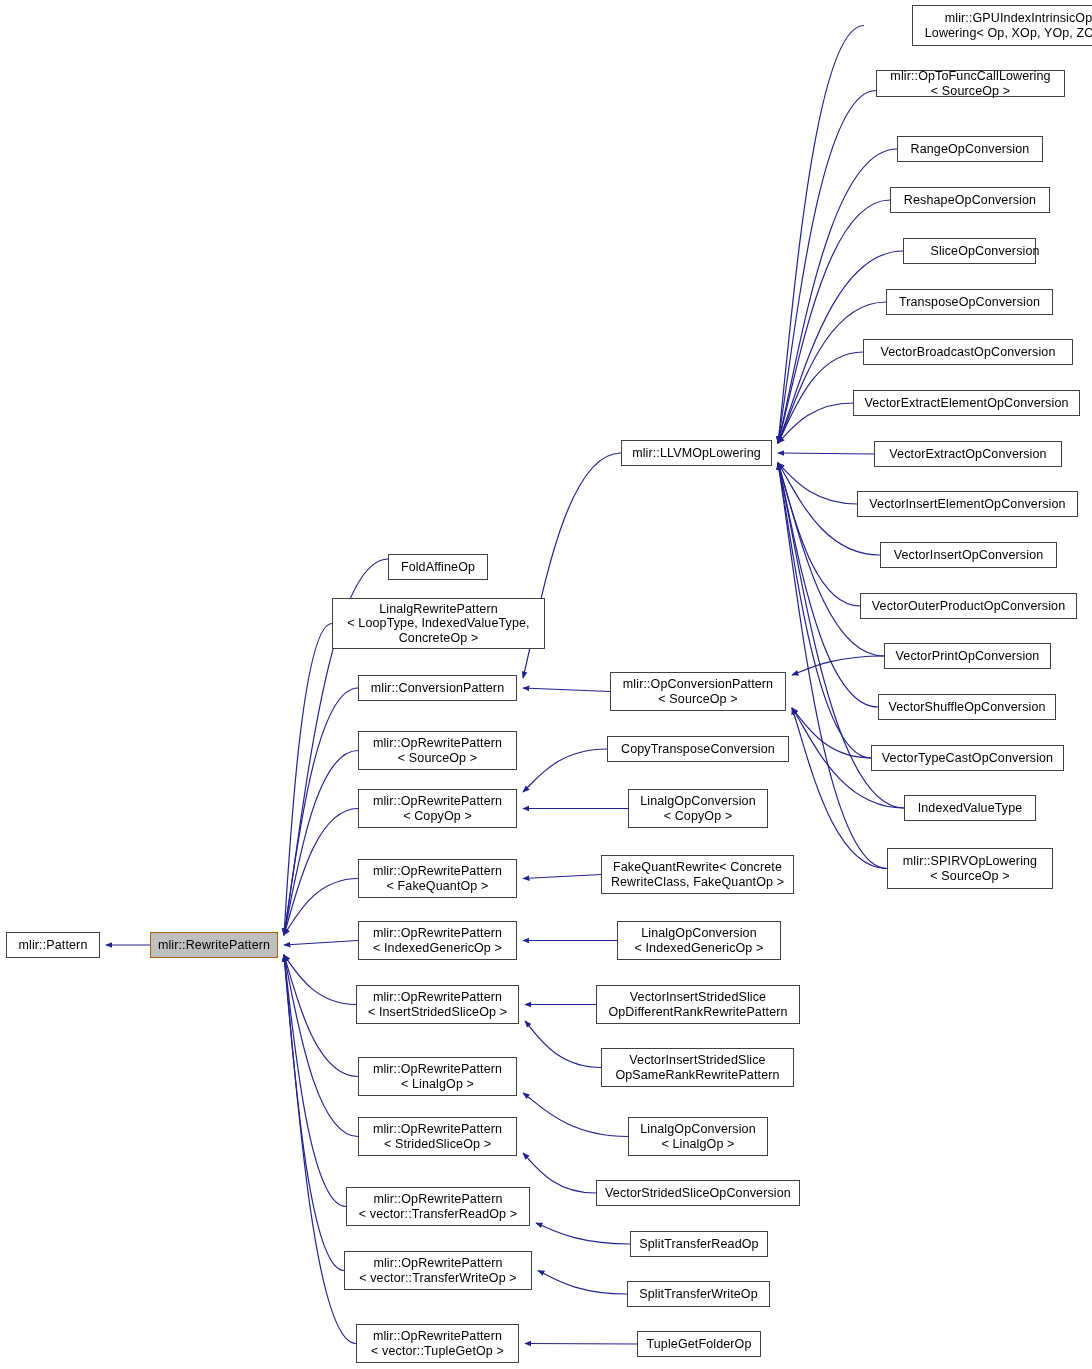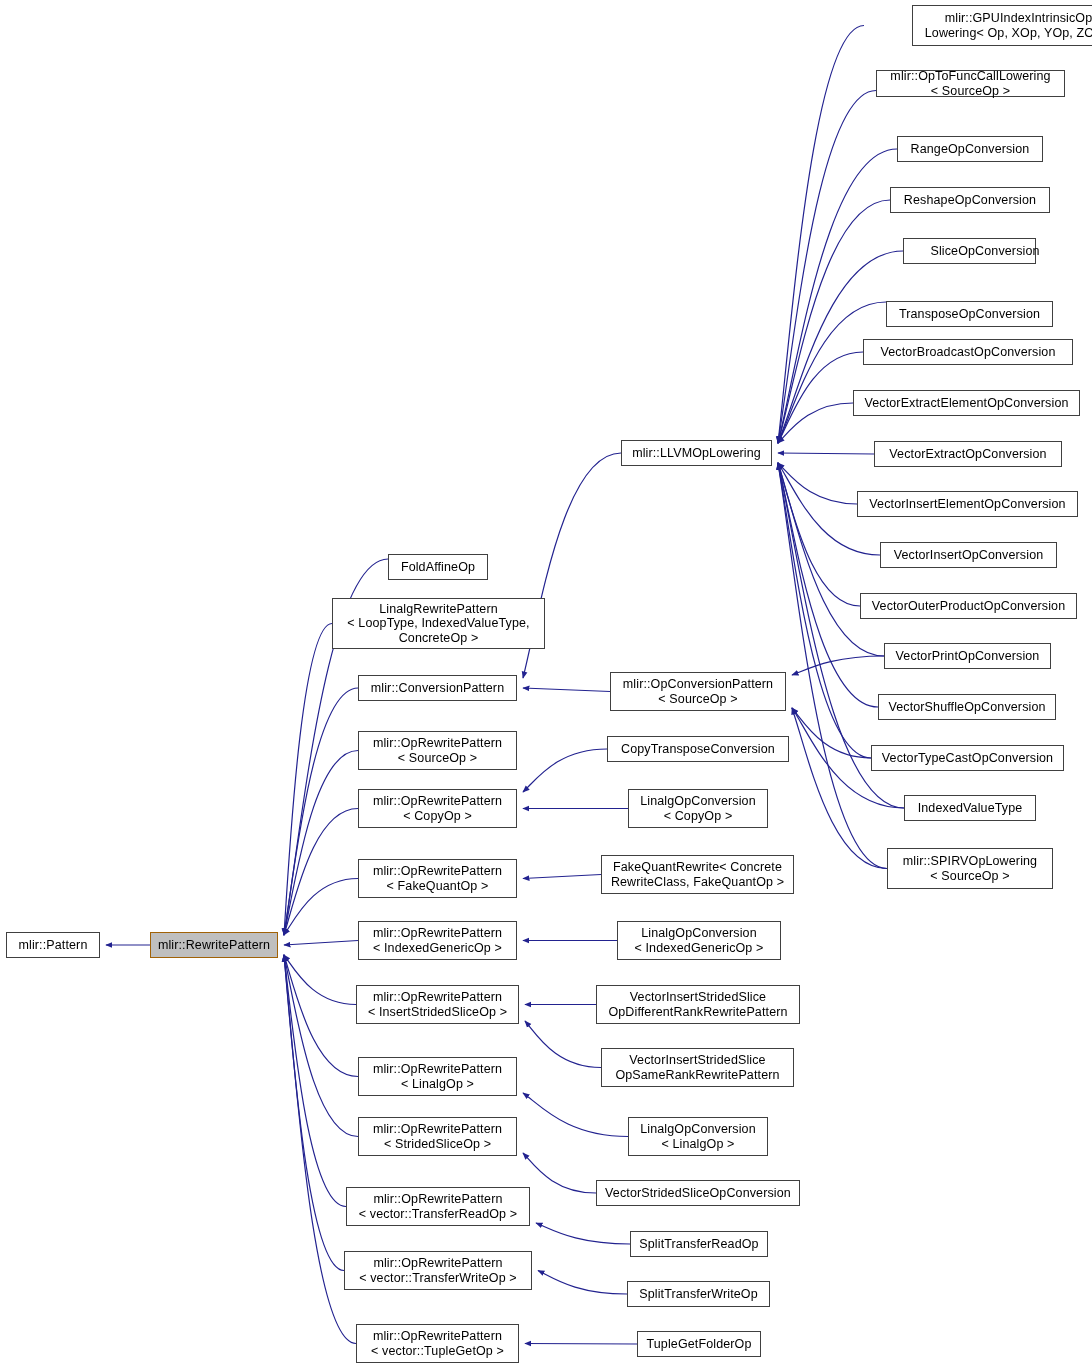--- a/index.html
+++ b/index.html
@@ -150,21 +150,21 @@
     <div class="node" style="left: 630px; top: 1231px; width: 138px; height: 26px;">SplitTransferReadOp</div>
     <div class="node" style="left: 627px; top: 1281px; width: 143px; height: 26px;">SplitTransferWriteOp</div>
     <div class="node" style="left: 637px; top: 1331px; width: 124px; height: 26px;">TupleGetFolderOp</div>
     <div class="node" style="left: 864px; top: 5px; width: 213px; height: 41px; margin-left: 48px;">mlir::GPUIndexIntrinsicOp
 Lowering&lt; Op, XOp, YOp, ZOp &gt;</div>
     <div class="node" style="left: 876px; top: 70px; width: 189px; height: 27px;">mlir::OpToFuncCallLowering
 &lt; SourceOp &gt;</div>
     <div class="node" style="left: 897px; top: 136px; width: 146px; height: 26px;">RangeOpConversion</div>
     <div class="node" style="left: 890px; top: 187px; width: 160px; height: 26px;">ReshapeOpConversion</div>
     <div class="node" style="left: 903px; top: 238px; width: 133px; height: 26px; padding-left: 31px;">SliceOpConversion</div>
-    <div class="node" style="left: 886px; top: 289px; width: 167px; height: 26px; margin-top: 12px;">TransposeOpConversion</div>
+    <div class="node" style="left: 886px; top: 289px; width: 167px; height: 26px;">TransposeOpConversion</div>
     <div class="node" style="left: 863px; top: 339px; width: 210px; height: 26px;">VectorBroadcastOpConversion</div>
     <div class="node" style="left: 853px; top: 390px; width: 227px; height: 26px;">VectorExtractElementOpConversion</div>
     <div class="node" style="left: 874px; top: 441px; width: 188px; height: 26px;">VectorExtractOpConversion</div>
     <div class="node" style="left: 857px; top: 491px; width: 221px; height: 26px;">VectorInsertElementOpConversion</div>
     <div class="node" style="left: 880px; top: 542px; width: 177px; height: 26px;">VectorInsertOpConversion</div>
     <div class="node" style="left: 860px; top: 593px; width: 217px; height: 26px;">VectorOuterProductOpConversion</div>
     <div class="node" style="left: 884px; top: 643px; width: 167px; height: 26px;">VectorPrintOpConversion</div>
     <div class="node" style="left: 878px; top: 694px; width: 178px; height: 26px;">VectorShuffleOpConversion</div>
     <div class="node" style="left: 871px; top: 745px; width: 193px; height: 26px;">VectorTypeCastOpConversion</div>
     <div class="node" style="left: 904px; top: 795px; width: 132px; height: 26px;">IndexedValueType</div>

